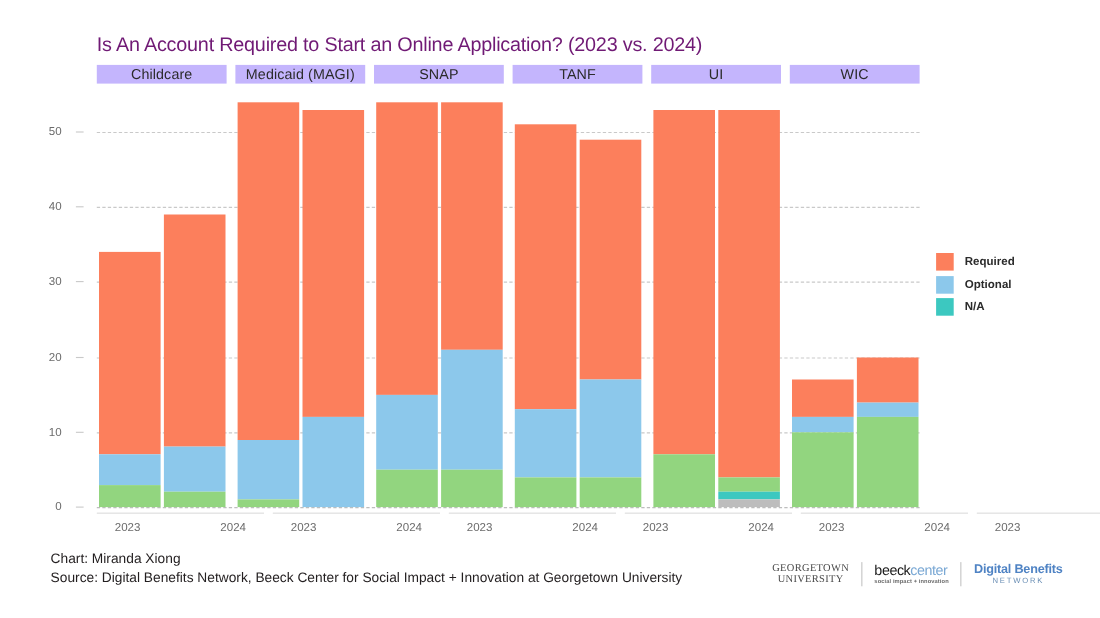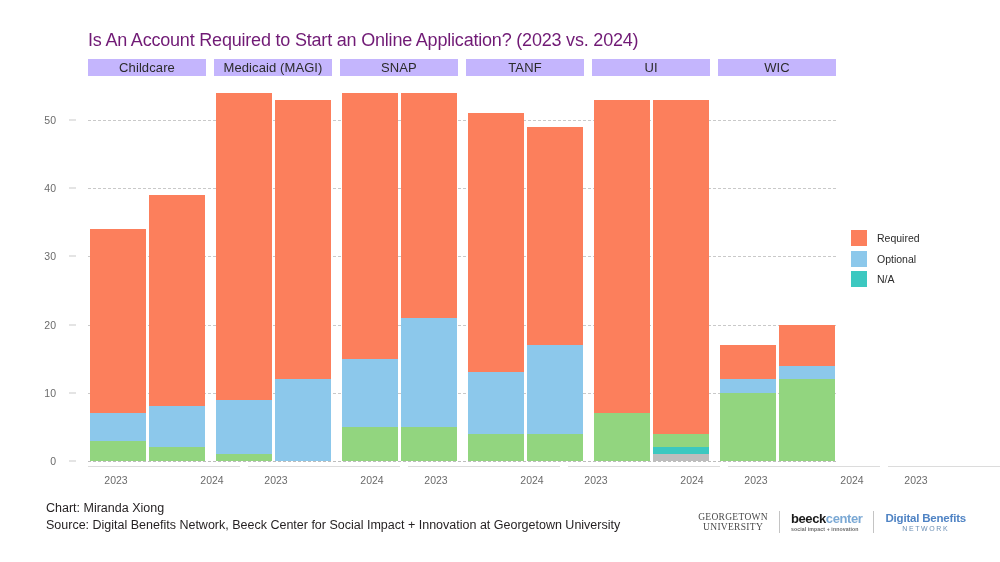--- a/index.html
+++ b/index.html
@@ -124,20 +124,21 @@
     color:#6b6b6b;
     width:56px;
     text-align:center;
   }
 
   
   .legend{
     position:absolute;
     left:851px; top:228px;
     width:140px;
+    font-weight:bold;
   }
   .legend-row{
     display:flex;
     align-items:center;
     height:20.5px;
   }
   .swatch{
     width:16px;height:16px;
     flex:0 0 16px;
   }
@@ -173,21 +174,21 @@
   .logo-gt{
     font-family:"Liberation Serif", serif;
     font-size:9.5px;
     line-height:10.5px;
     text-align:center;
     color:#4a4a4a;
     letter-spacing:0.3px;
   }
   .logo-beeck-top{
     font-size:13px;
-    font-weight:bold;
+    font-weight:normal;
     line-height:13px;
     letter-spacing:-0.4px;
   }
   .logo-beeck-top .b1{color:#1a1a1a;}
   .logo-beeck-top .b2{color:#7aa8d4;}
   .logo-beeck-sub{
     font-size:5.2px;
     font-weight:bold;
     color:#6b6b6b;
     letter-spacing:0.1px;

